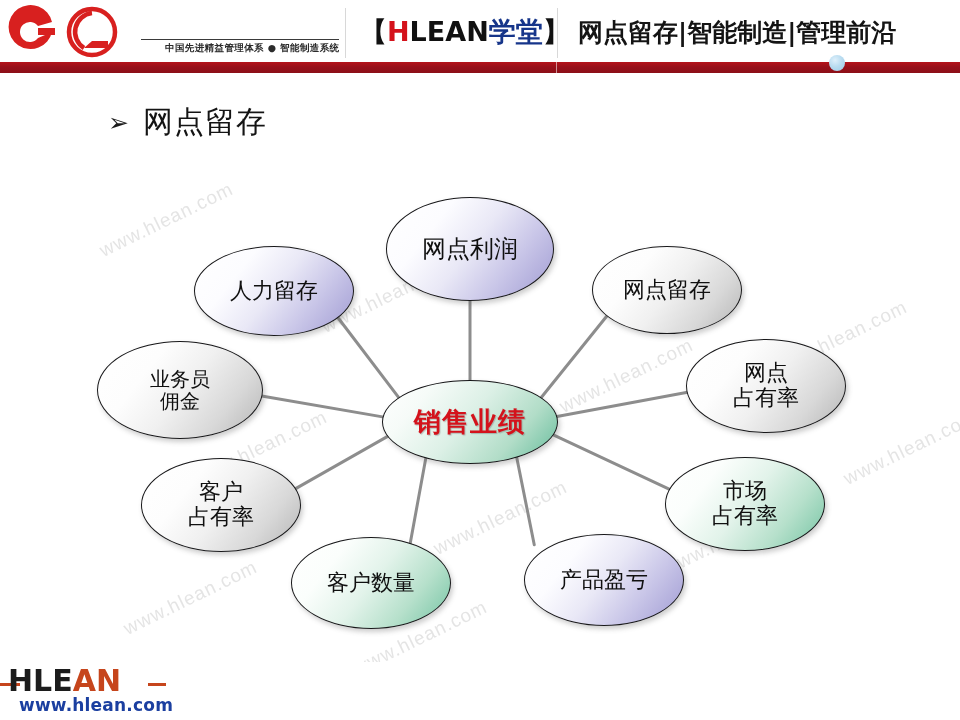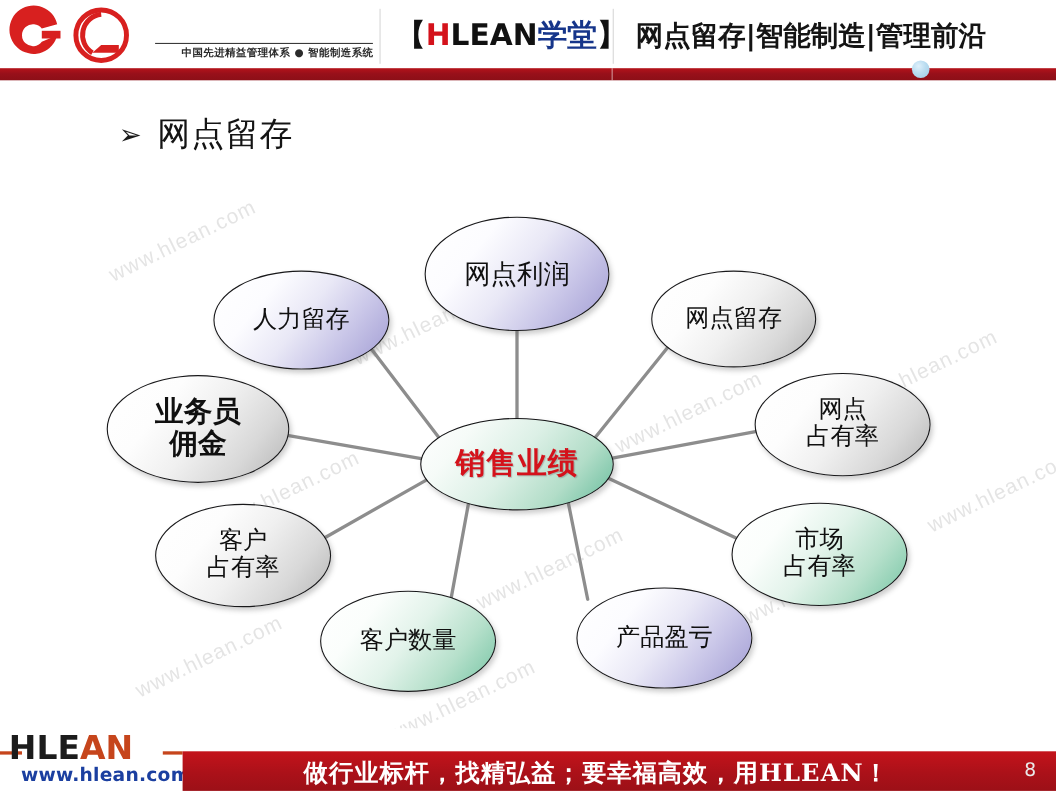--- a/index.html
+++ b/index.html
@@ -217,37 +217,33 @@
         <div class="node g-purple" style="left: 524px; top: 384px; width: 160px; height: 92px; font-size: 22px;">
           <span class="lbl">产品盈亏</span>
         </div>
         <div class="node g-green" style="left: 291px; top: 387px; width: 160px; height: 92px; font-size: 22px; text-align: right;">
           <span class="lbl">客户数量</span>
         </div>
         <div class="node g-gray" style="left: 141px; top: 308px; width: 160px; height: 94px; font-size: 22px;">
           <span class="lbl">客户
 占有率</span>
         </div>
-        <div class="node g-gray" style="left: 97px; top: 191px; width: 166px; height: 98px; font-size: 26px; font-weight: bold;">
+        <div class="node g-gray" style="left: 97px; top: 191px; width: 166px; height: 98px; font-size: 20px;">
           <span class="lbl">业务员
 佣金</span>
         </div>
         <div class="node g-purple" style="left: 194px; top: 96px; width: 160px; height: 90px; font-size: 22px;">
           <span class="lbl">人力留存</span>
         </div>
         <div class="node node-center g-center" style="left: 382px; top: 230px; width: 176px; height: 84px; font-size: 27px;">
           <span class="lbl">销售业绩</span>
         </div>
       </div>
   </div>
 
   <div class="footer">
     <div class="foot-line-l"></div>
     <div class="foot-line-r"></div>
     <div class="foot-hlean"><span class="dark">HLE</span><span>AN</span></div>
     <div class="foot-url">www.hlean.com</div>
-    <div class="foot-band">
-      <div class="foot-slogan">做行业标杆，找精弘益；要幸福高效，用HLEAN！</div>
-      <div class="foot-page">8</div>
-    </div>
   </div>
 
 </div>
 
 </body></html>

